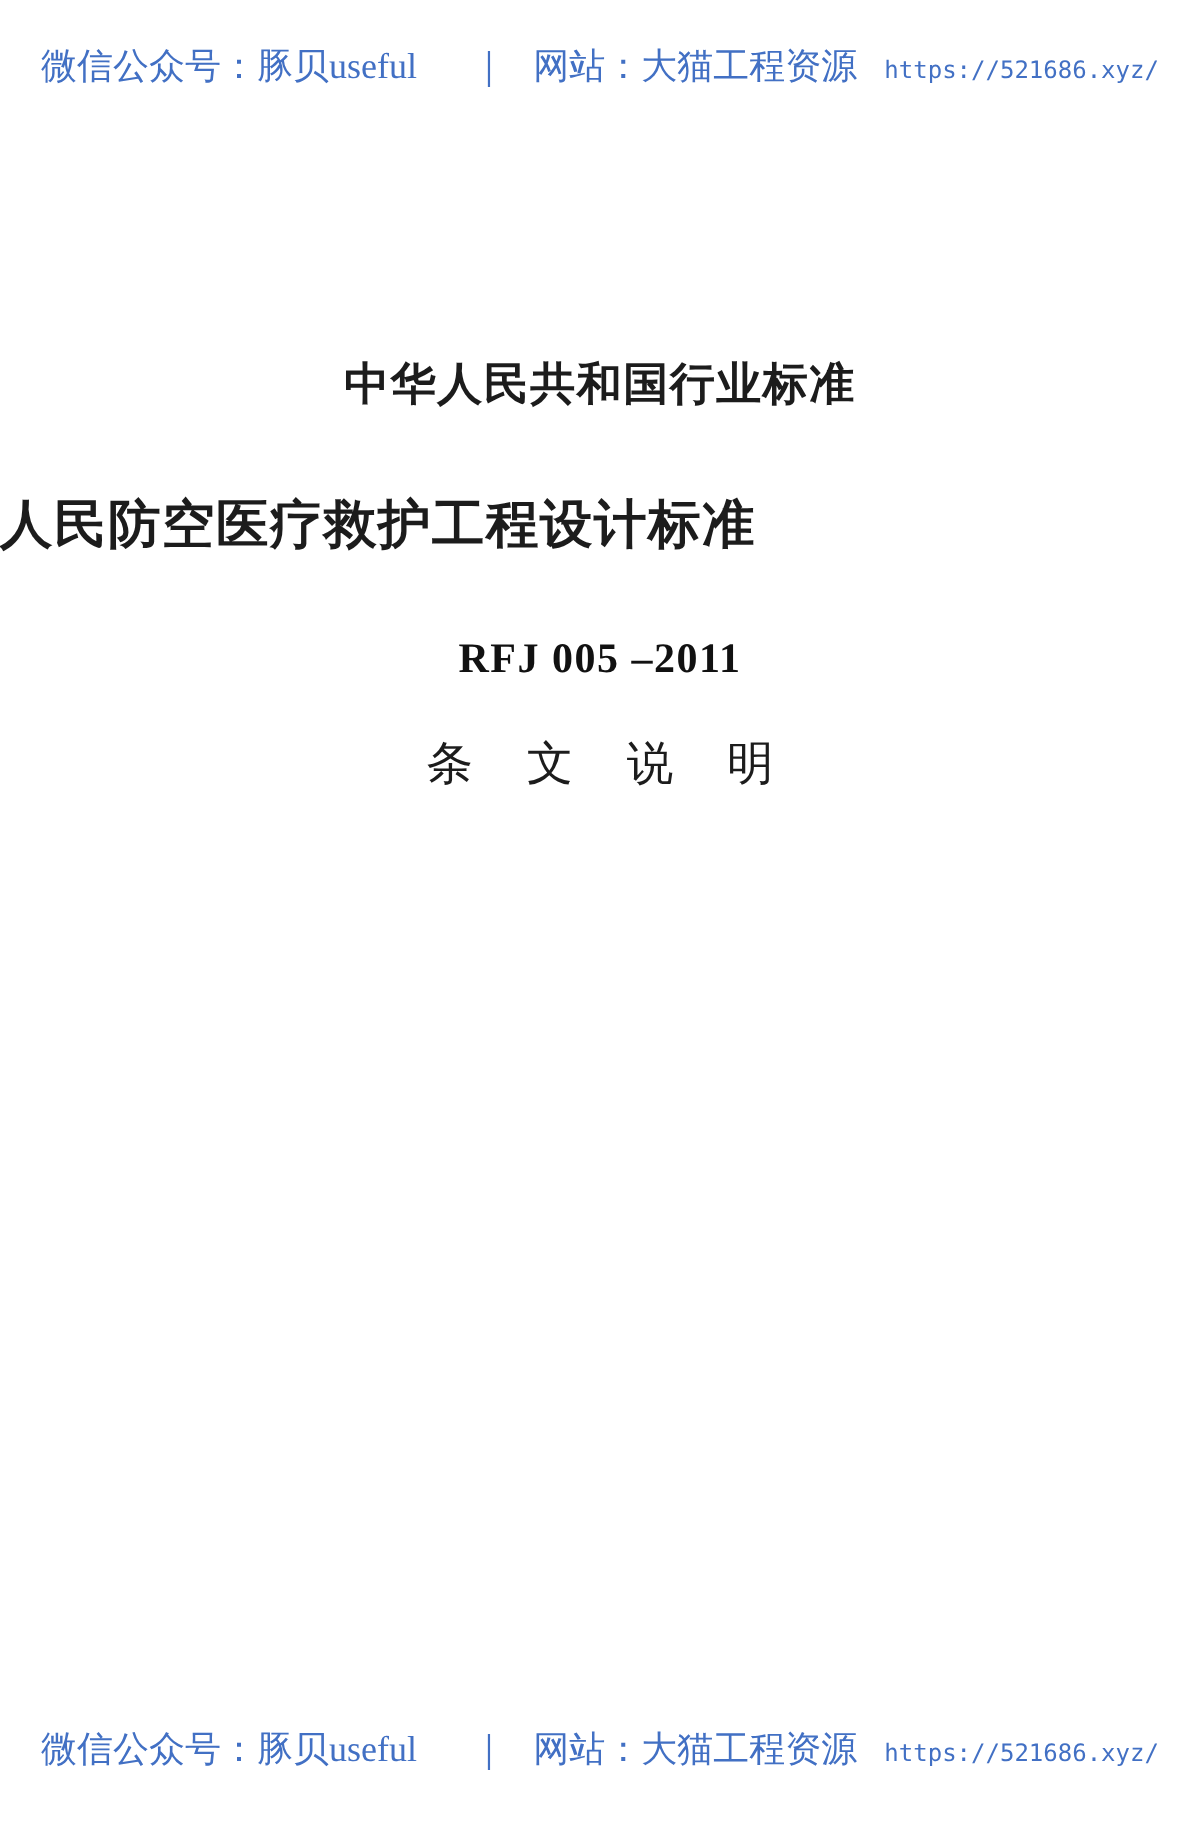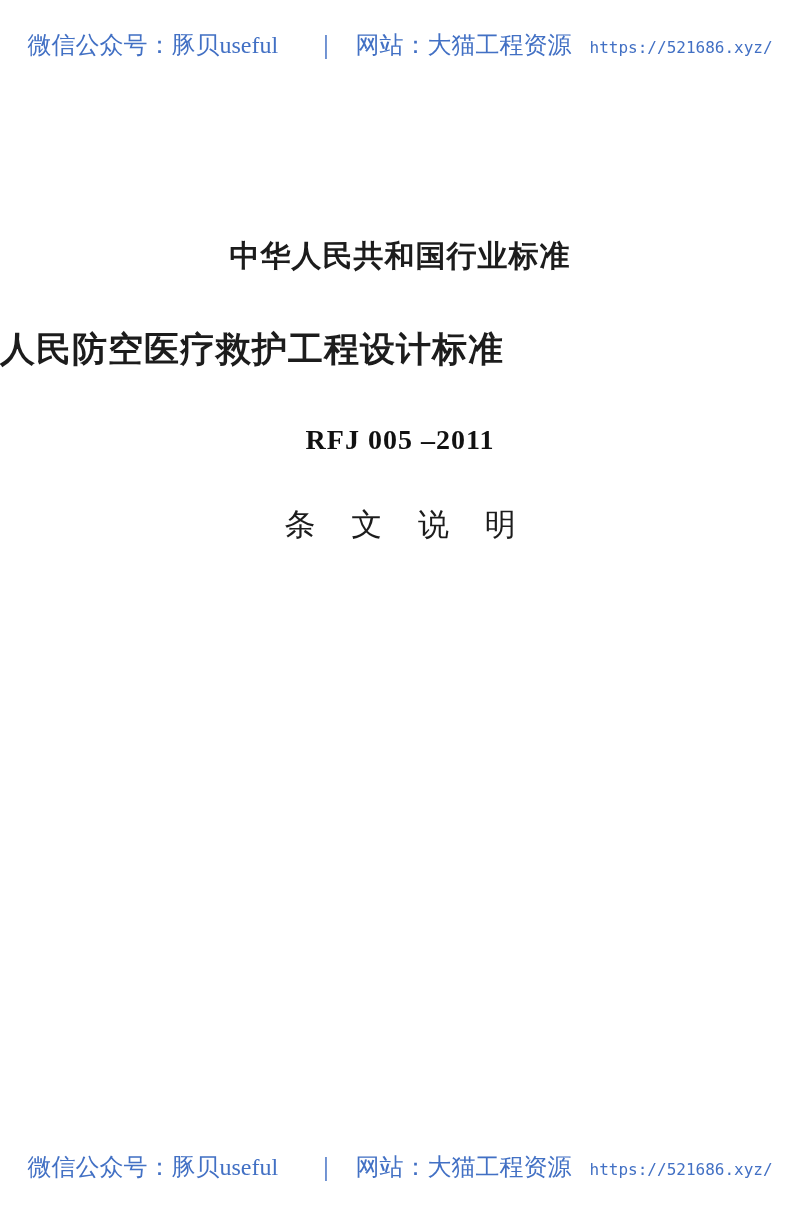--- a/index.html
+++ b/index.html
@@ -74,21 +74,21 @@
     left: 0;
     width: 100%;
     text-align: center;
     font-size: 28px;
     font-weight: 700;
     color: #111111;
     letter-spacing: 1px;
   }
   .subtitle {
     position: absolute;
-    top: 504px;
+    top: 488px;
     left: 0;
     width: 100%;
     text-align: center;
     font-size: 31px;
     font-weight: 400;
     color: #1c1c1c;
     letter-spacing: 14px;
     text-indent: 14px; 
   }
 </style>

